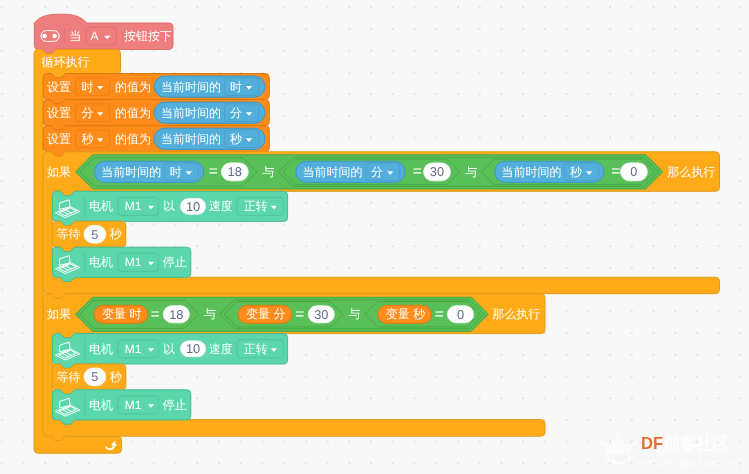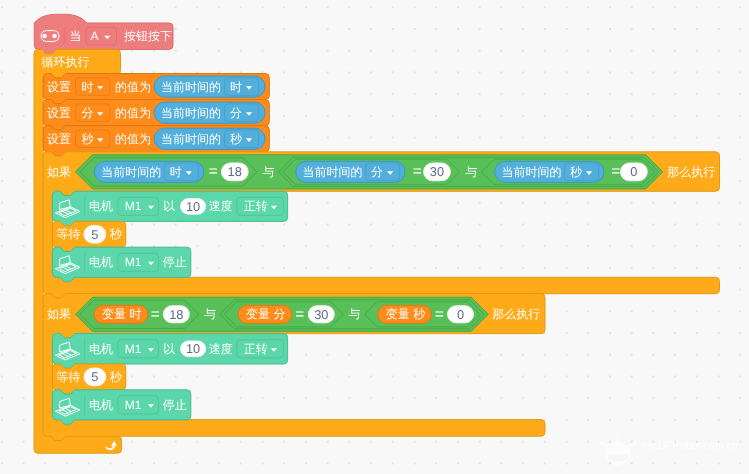--- a/index.html
+++ b/index.html
@@ -250,16 +250,19 @@
         <rect x="20.9" y="2.6" width="1.8" height="6.6"></rect>
         <circle cx="21.8" cy="2.3" r="2.0"></circle>
         <path d="M10.5 16.0 L4.5 12.4 L5.8 10.2 L11.8 13.8 Z"></path>
         <circle cx="4.0" cy="11.4" r="1.9"></circle>
         <path d="M33.1 16.0 L39.1 12.4 L37.8 10.2 L31.8 13.8 Z"></path>
         <circle cx="39.6" cy="11.4" r="1.9"></circle>
       </g>
       <path d="M11.8 23.0 L31.8 23.0 L31.8 26.2 C31.8 28.3 27.3 30.0 21.8 30.0 C16.3 30.0 11.8 28.3 11.8 26.2 Z" fill="#F5F5F5" stroke="none"></path>
     </svg>
     <div class="wm-text">
+      <div class="wm-line1">
+        <span class="wm-df">DF</span><span class="wm-cn">创客社区</span>
+      </div>
       <div class="wm-url">mc.DFRobot.com.cn</div>
     </div>
   </div>
 </div>
 
 </body></html>

